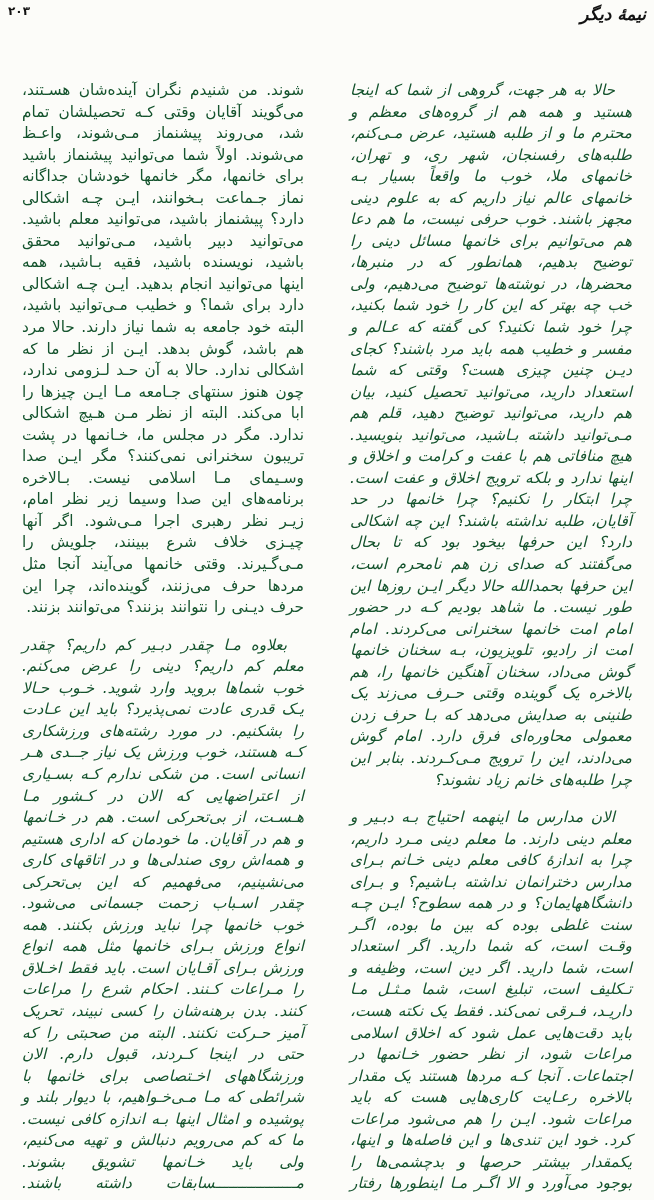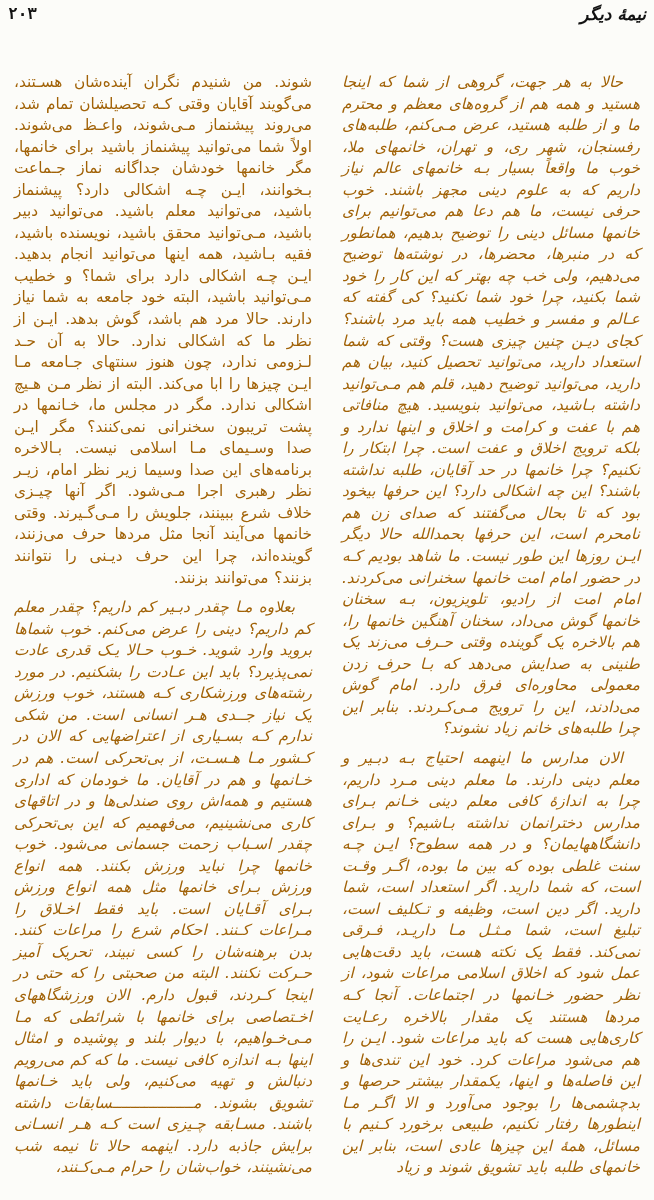--- a/index.html
+++ b/index.html
@@ -31,48 +31,47 @@
     align-items: flex-start;
   }
   .journal-title {
     font-size: 17px;
     font-weight: bold;
     font-style: italic;
     letter-spacing: 0.5px;
     text-align: center;
   }
   .page-number {
-    font-size: 16px;
+    font-size: 12px;
     font-weight: bold;
     direction: rtl;
-    font-family: Liberation Mono, monospace;
   }
   .article-body {
     position: absolute;
     top: 64px;
     right: 6px;
     left: 6px;
     bottom: 8px;
     display: flex;
     flex-direction: row; 
     gap: 14px;
   }
   .text-column {
     flex: 1 1 0;
     min-width: 0;
     overflow: hidden;
   }
   .para {
-    margin: 8px;
+    margin: 16px;
     font-size: 15.3px;
     line-height: 21.55px;
     text-align: justify;
     text-justify: inter-word;
     word-spacing: 1px;
-    color: #a16207;
+    color: #14532d;
   }
   .para.indent {
     text-indent: 17px;
     font-style: italic;
   }
 </style>
 </head>
 <body>
 
 <div class="page">

